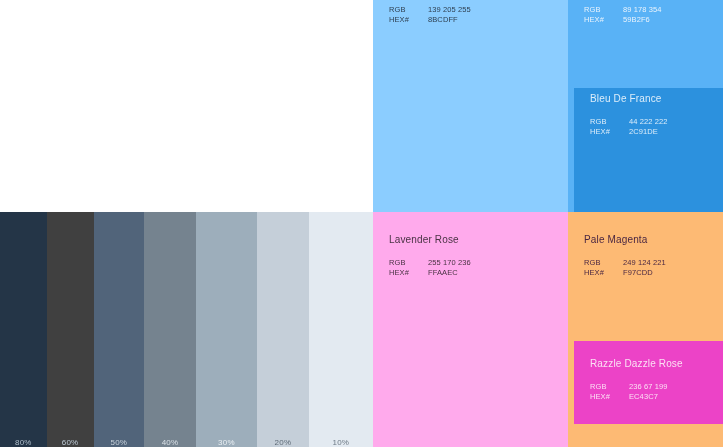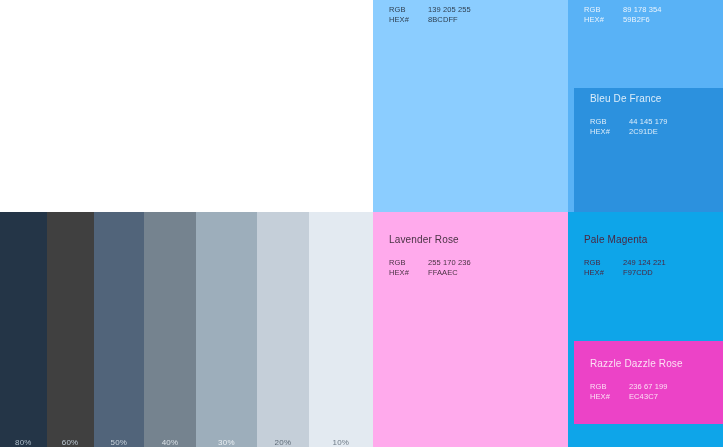--- a/index.html
+++ b/index.html
@@ -102,21 +102,21 @@
       <span class="meta-row">
         <span class="meta-key">HEX#</span><span class="meta-val">59B2F6</span>
       </span>
     </div>
   </div>
 
   <div class="panel named" style="left: 574px; top: 88px; width: 149px; height: 124px; background: rgb(44, 145, 222); color: rgb(220, 237, 250);">
     <div class="swatch-name">Bleu De France</div>
     <div class="swatch-meta">
       <span class="meta-row">
-        <span class="meta-key">RGB</span><span class="meta-val">44 145 179</span>
+        <span class="meta-key">RGB</span><span class="meta-val">44 222 222</span>
       </span>
       <span class="meta-row">
         <span class="meta-key">HEX#</span><span class="meta-val">2C91DE</span>
       </span>
     </div>
   </div>
 
   <div class="tint-strip" style="left:0; top:212px; width:373px; height:235px;">
     <div class="tint-cell" style="width: 48px; background: rgb(36, 53, 71); color: rgb(174, 189, 201);">
       <span class="tint-label">80%</span>
@@ -146,21 +146,21 @@
     <div class="swatch-meta" style="top:46px;">
       <span class="meta-row">
         <span class="meta-key">RGB</span><span class="meta-val">255 170 236</span>
       </span>
       <span class="meta-row">
         <span class="meta-key">HEX#</span><span class="meta-val">FFAAEC</span>
       </span>
     </div>
   </div>
 
-  <div class="panel named" style="left: 568px; top: 212px; width: 155px; height: 235px; background: #0ea5e9; color: rgb(74, 39, 66);">
+  <div class="panel named" style="left: 568px; top: 212px; width: 155px; height: 235px; background: #fdba74; color: rgb(74, 39, 66);">
     <div class="swatch-name" style="top:22px;">Pale Magenta</div>
     <div class="swatch-meta" style="top:46px;">
       <span class="meta-row">
         <span class="meta-key">RGB</span><span class="meta-val">249 124 221</span>
       </span>
       <span class="meta-row">
         <span class="meta-key">HEX#</span><span class="meta-val">F97CDD</span>
       </span>
     </div>
   </div>

